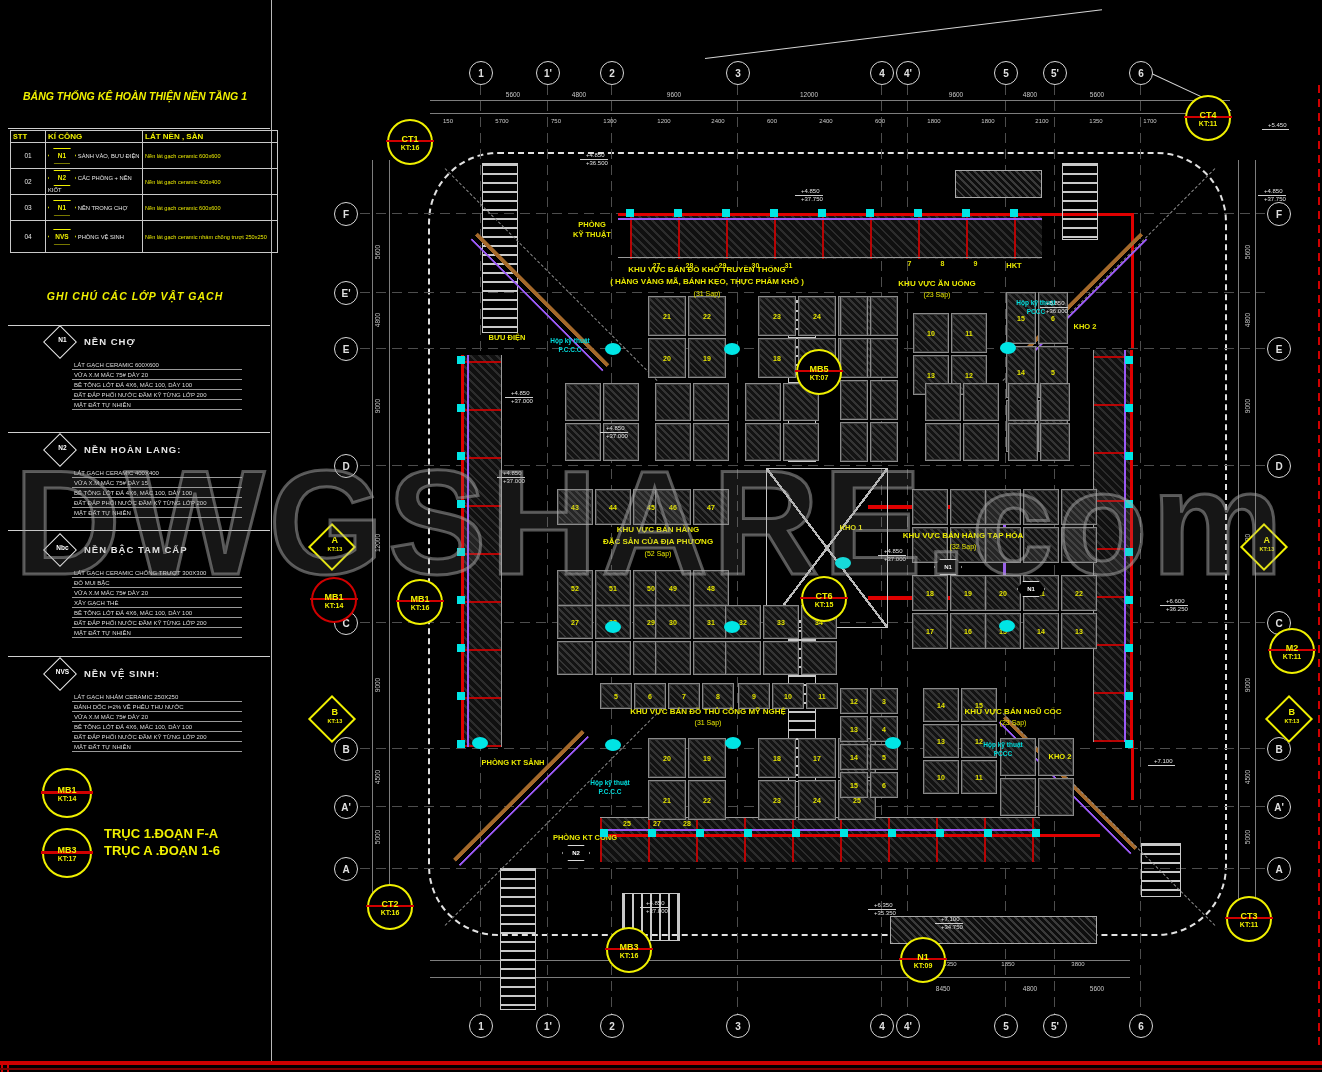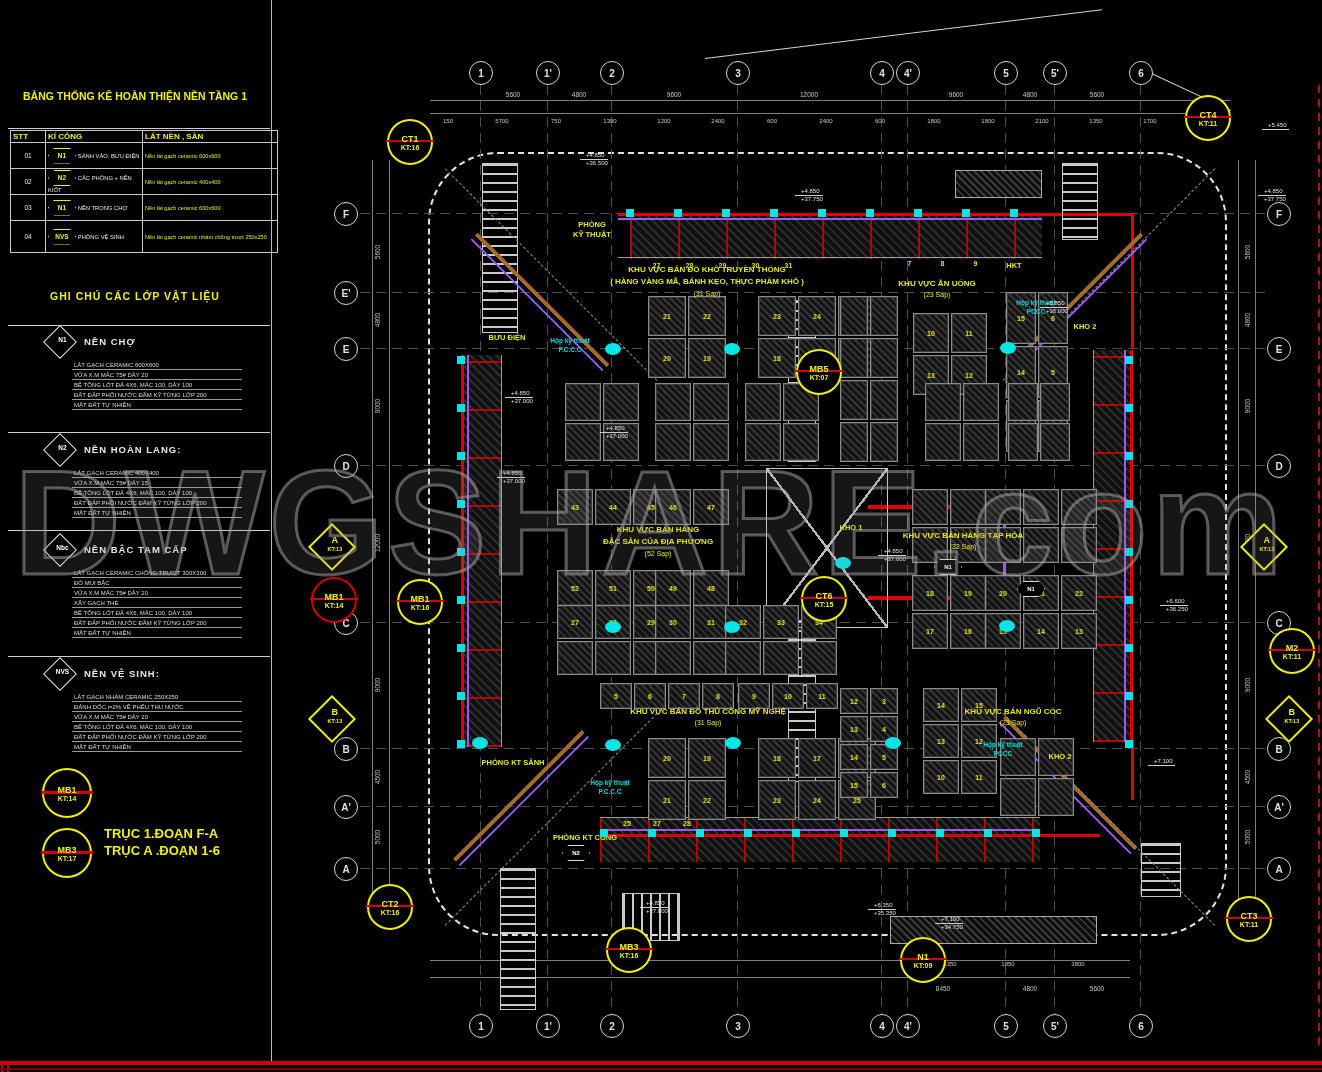--- a/index.html
+++ b/index.html
@@ -5,21 +5,21 @@
   html,body{margin:0;padding:0;background:#000;}
   #root{position:relative;width:1322px;height:1072px;background:#000;overflow:hidden;
         font-family:"Liberation Sans",sans-serif;}
   .abs{position:absolute;}
   .nw{white-space:nowrap;}
   
   #sidebar{position:absolute;left:0;top:0;width:271px;height:1062px;background:#000;border-right:1px solid #b9b9b9;}
   .redline-v{position:absolute;top:0;height:1072px;width:2px;background:#cf0000;}
   #red-bottom{position:absolute;left:0;top:1061px;width:1322px;height:4px;background:#cf0000;}
   #red-bottom2{position:absolute;left:0;top:1068px;width:1322px;height:2px;background:#7a0000;}
-  .sb-title{color:#f0f000;font-weight:bold;font-size:10.5px;text-align:center;}
+  .sb-title{color:#f0f000;font-weight:bold;font-size:10.5px;text-align:center;font-style:italic;}
   table.stats{border-collapse:collapse;width:252px;table-layout:fixed;}
   table.stats td,table.stats th{border:1px solid #c9c9c9;color:#e8e8e8;font-size:6.5px;padding:1px 2px;overflow:hidden;}
   table.stats th{color:#f0f000;font-size:8px;font-weight:bold;text-align:left;}
   .hex{display:inline-block;width:26px;height:14px;line-height:14px;text-align:center;color:#f0f000;
        font-weight:bold;font-size:6.5px;background:#000;border:1.5px solid #f0f000;
        clip-path:polygon(22% 0,78% 0,100% 50%,78% 100%,22% 100%,0 50%);}
   .note-ico{position:absolute;width:22px;height:22px;border:1.7px solid #e8e8e8;transform:rotate(45deg);}
   .note-ico span{position:absolute;left:0;top:4px;width:22px;text-align:center;transform:rotate(-45deg);
        color:#fff;font-weight:bold;font-size:6.5px;}
   .note-title{color:#e8e8e8;font-weight:bold;font-size:9.5px;letter-spacing:1px;}
@@ -100,21 +100,21 @@
   <div class="redline-v" style="left:1px;"></div>
   <div class="redline-v" style="left:7px;"></div>
   <div class="redge"></div>
 
   <div id="sidebar">
     <div class="abs sb-title" style="left:10px;top:90px;width:250px;">BẢNG THỐNG KÊ HOÀN THIỆN NỀN TẦNG 1</div>
     <div class="abs" style="left:10px;top:130px;">
       <table class="stats" id="stats-table">
           <tbody>
             <tr>
-              <th style="width:30px;">STT</th>
+              <th style="width:30px;font-family:Liberation Mono, monospace;">STT</th>
               <th style="width:92px;">KÍ CÔNG</th>
               <th style="width:130px;">LÁT NỀN , SÀN</th>
             </tr>
             <tr style="height:26px;">
               <td style="text-align:center;">01</td>
               <td><span class="hex">N1</span> <span style="font-size:5.8px;">SẢNH VÀO, BƯU ĐIỆN</span></td>
               <td style="color:#e8e800;font-size:5.6px;">Nền lát gạch ceramic 600x600</td>
             </tr>
             <tr style="height:26px;">
               <td style="text-align:center;">02</td>
@@ -127,21 +127,21 @@
               <td style="color:#e8e800;font-size:5.6px;">Nền lát gạch ceramic 600x600</td>
             </tr>
             <tr style="height:32px;">
               <td style="text-align:center;">04</td>
               <td><span class="hex">NVS</span> <span style="font-size:5.8px;">PHÒNG VỆ SINH</span></td>
               <td style="color:#e8e800;font-size:5.6px;">Nền lát gạch ceramic nhám chống trượt 250x250</td>
             </tr>
           </tbody>
         </table>
     </div>
-    <div class="abs sb-title" style="left:10px;top:290px;width:250px;letter-spacing:1px;">GHI CHÚ CÁC LỚP VẬT LIỆU</div>
+    <div class="abs sb-title" style="left:10px;top:290px;width:250px;letter-spacing:1px;">GHI CHÚ CÁC LỚP VẬT GẠCH</div>
     <div id="notes-wrap">
         <div class="abs" style="left: 48px; top: 330px;">
           <div class="note-ico" style="left:0;top:0;">
             <span>N1</span>
           </div>
           <div class="note-title abs nw" style="left:36px;top:6px;">NỀN CHỢ</div>
           <div class="abs" style="left:24px;top:30px;">
             <div class="layer-line nw">LÁT GẠCH CERAMIC 600X600</div>
             <div class="layer-line nw">VỮA X.M MÁC 75# DÀY 20</div>
             <div class="layer-line nw">BÊ TÔNG LÓT ĐÁ 4X6, MÁC 100, DÀY 100</div>

